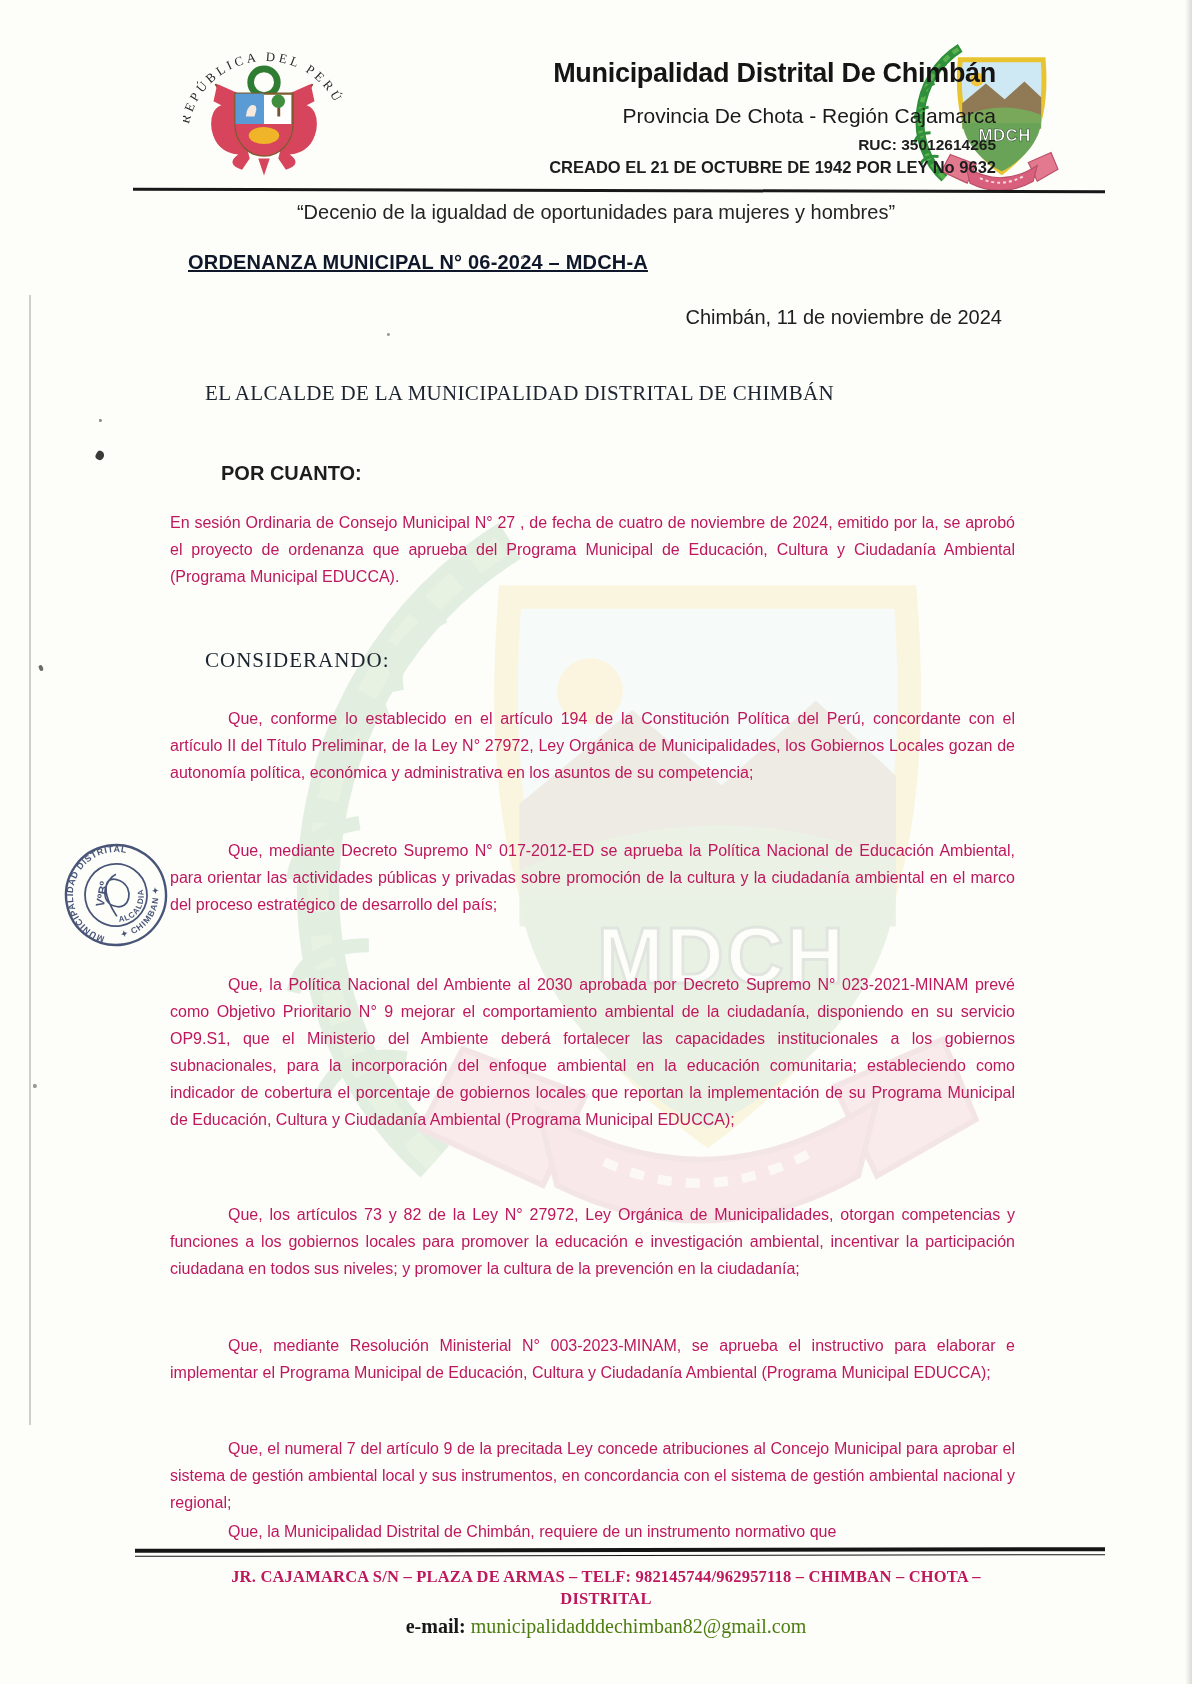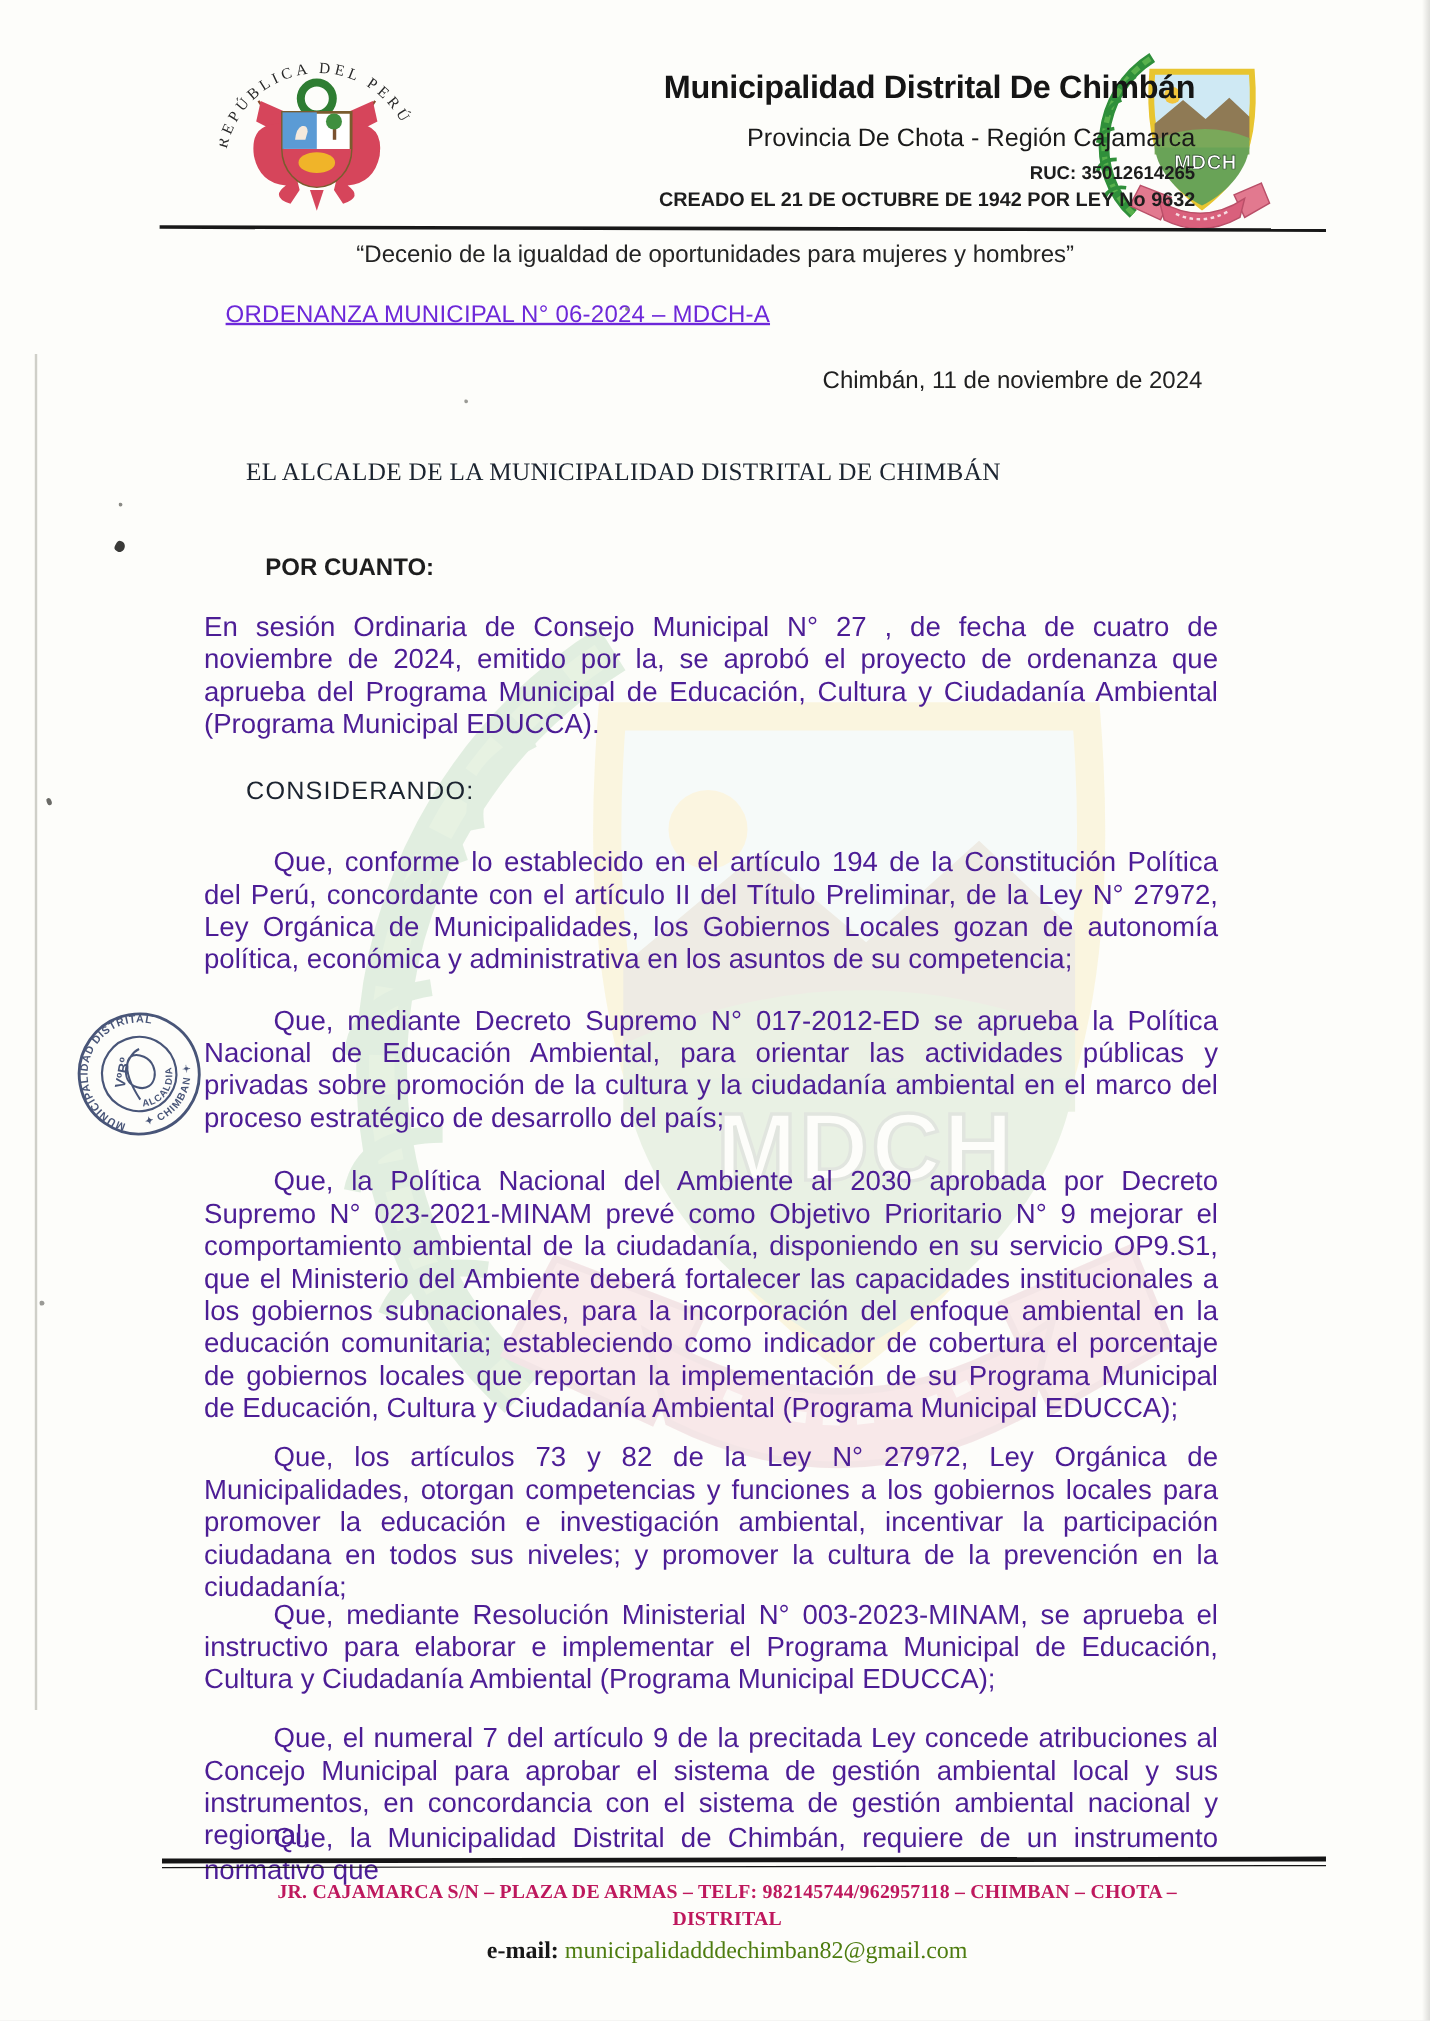--- a/index.html
+++ b/index.html
@@ -9,30 +9,30 @@
   .hline{position:absolute;left:196px;width:800px;text-align:right;white-space:nowrap;}
   .h-title{top:58px;font-size:27px;font-weight:700;letter-spacing:-0.3px;color:#151515;}
   .h-sub{top:104px;font-size:21px;font-weight:400;color:#1a1a1a;}
   .h-ruc{top:136px;font-size:15.5px;font-weight:700;}
   .h-created{top:158px;font-size:16.5px;font-weight:700;}
   .head-rule{position:absolute;left:133px;top:189px;width:972px;height:2px;
              border-top:3.5px solid #181818;transform:rotate(0.15deg);}
   .motto{position:absolute;left:196px;top:201px;width:800px;text-align:center;
          font-size:20px;color:#242424;}
   
-  .ord-title{position:absolute;left:188px;top:251px;font-size:20px;font-weight:400;
-             text-decoration:underline;letter-spacing:0.2px;color:#6d28d9;}
+  .ord-title{position:absolute;left:188px;top:251px;font-size:20px;font-weight:700;
+             text-decoration:underline;letter-spacing:0.2px;color:#0f172a;}
   .dateline{position:absolute;right:190px;top:306px;font-size:20px;color:#202020;}
   .addressee{position:absolute;left:205px;top:381px;font-family:"Liberation Serif",serif;
              font-size:21px;color:#1c2430;letter-spacing:0.3px;}
   .por-cuanto{position:absolute;left:221px;top:462px;font-size:20px;font-weight:700;}
-  .considerando{position:absolute;left:205px;top:648px;font-family:Liberation Sans, sans-serif;
+  .considerando{position:absolute;left:205px;top:648px;font-family:Liberation Serif, serif;
                 font-size:21px;letter-spacing:1px;color:#1c2430;}
-  .para{position:absolute;left:170px;width:845px;font-size:23px;line-height:27px;
-        text-align:justify;color:#4c1d95;}
+  .para{position:absolute;left:170px;width:845px;font-size:16px;line-height:27px;
+        text-align:justify;color:#be185d;}
   .para.indent{text-indent:58px;}
   
   .stamp{position:absolute;left:41px;top:820px;width:150px;height:150px;opacity:0.86;}
   
   .watermark{position:absolute;left:190px;top:470px;width:800px;height:800px;opacity:0.13;
              pointer-events:none;}
   
   .foot-rule{position:absolute;left:135px;top:1548px;width:970px;height:3px;
              border-top:4px solid #151515;border-bottom:1.5px solid #151515;
              transform:rotate(-0.1deg);}

